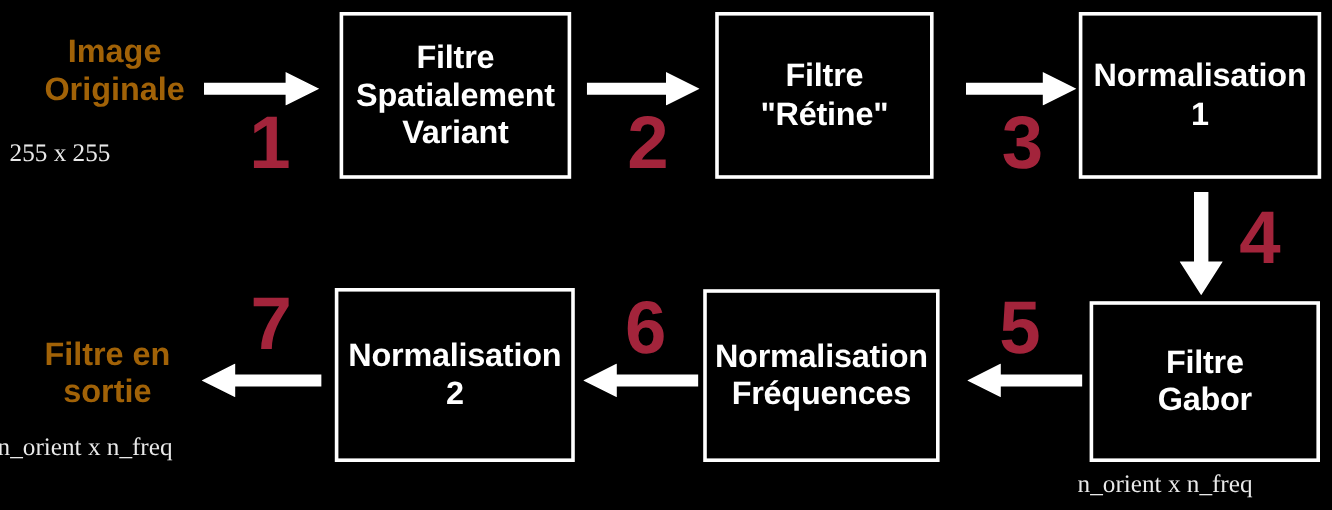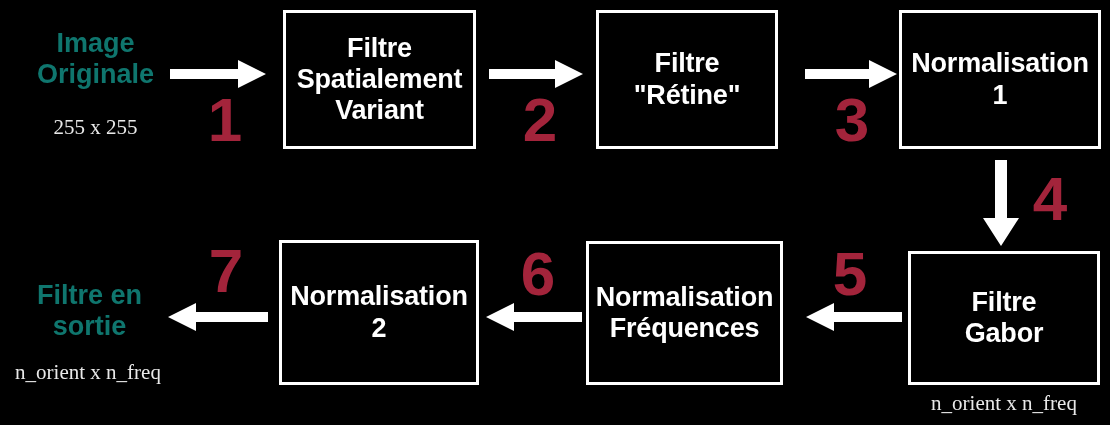--- a/index.html
+++ b/index.html
@@ -30,34 +30,33 @@
     font-weight: bold;
     font-size: 27px;
     line-height: 1.16;
     letter-spacing: -0.2px;
     white-space: pre-line;
   }
 
   
   .term {
     position: absolute;
-    color: #0f766e;
+    color: #a16207;
     font-weight: bold;
     font-size: 27px;
     line-height: 1.16;
     text-align: center;
     white-space: pre-line;
   }
   .caption {
     position: absolute;
     color: #e9e9e9;
     font-family: "Liberation Serif", serif;
     font-weight: normal;
     font-size: 21px;
-    text-align: center;
     white-space: nowrap;
   }
 
   
   .arrow {
     position: absolute;
   }
   .arrow svg { display: block; }
 
   

